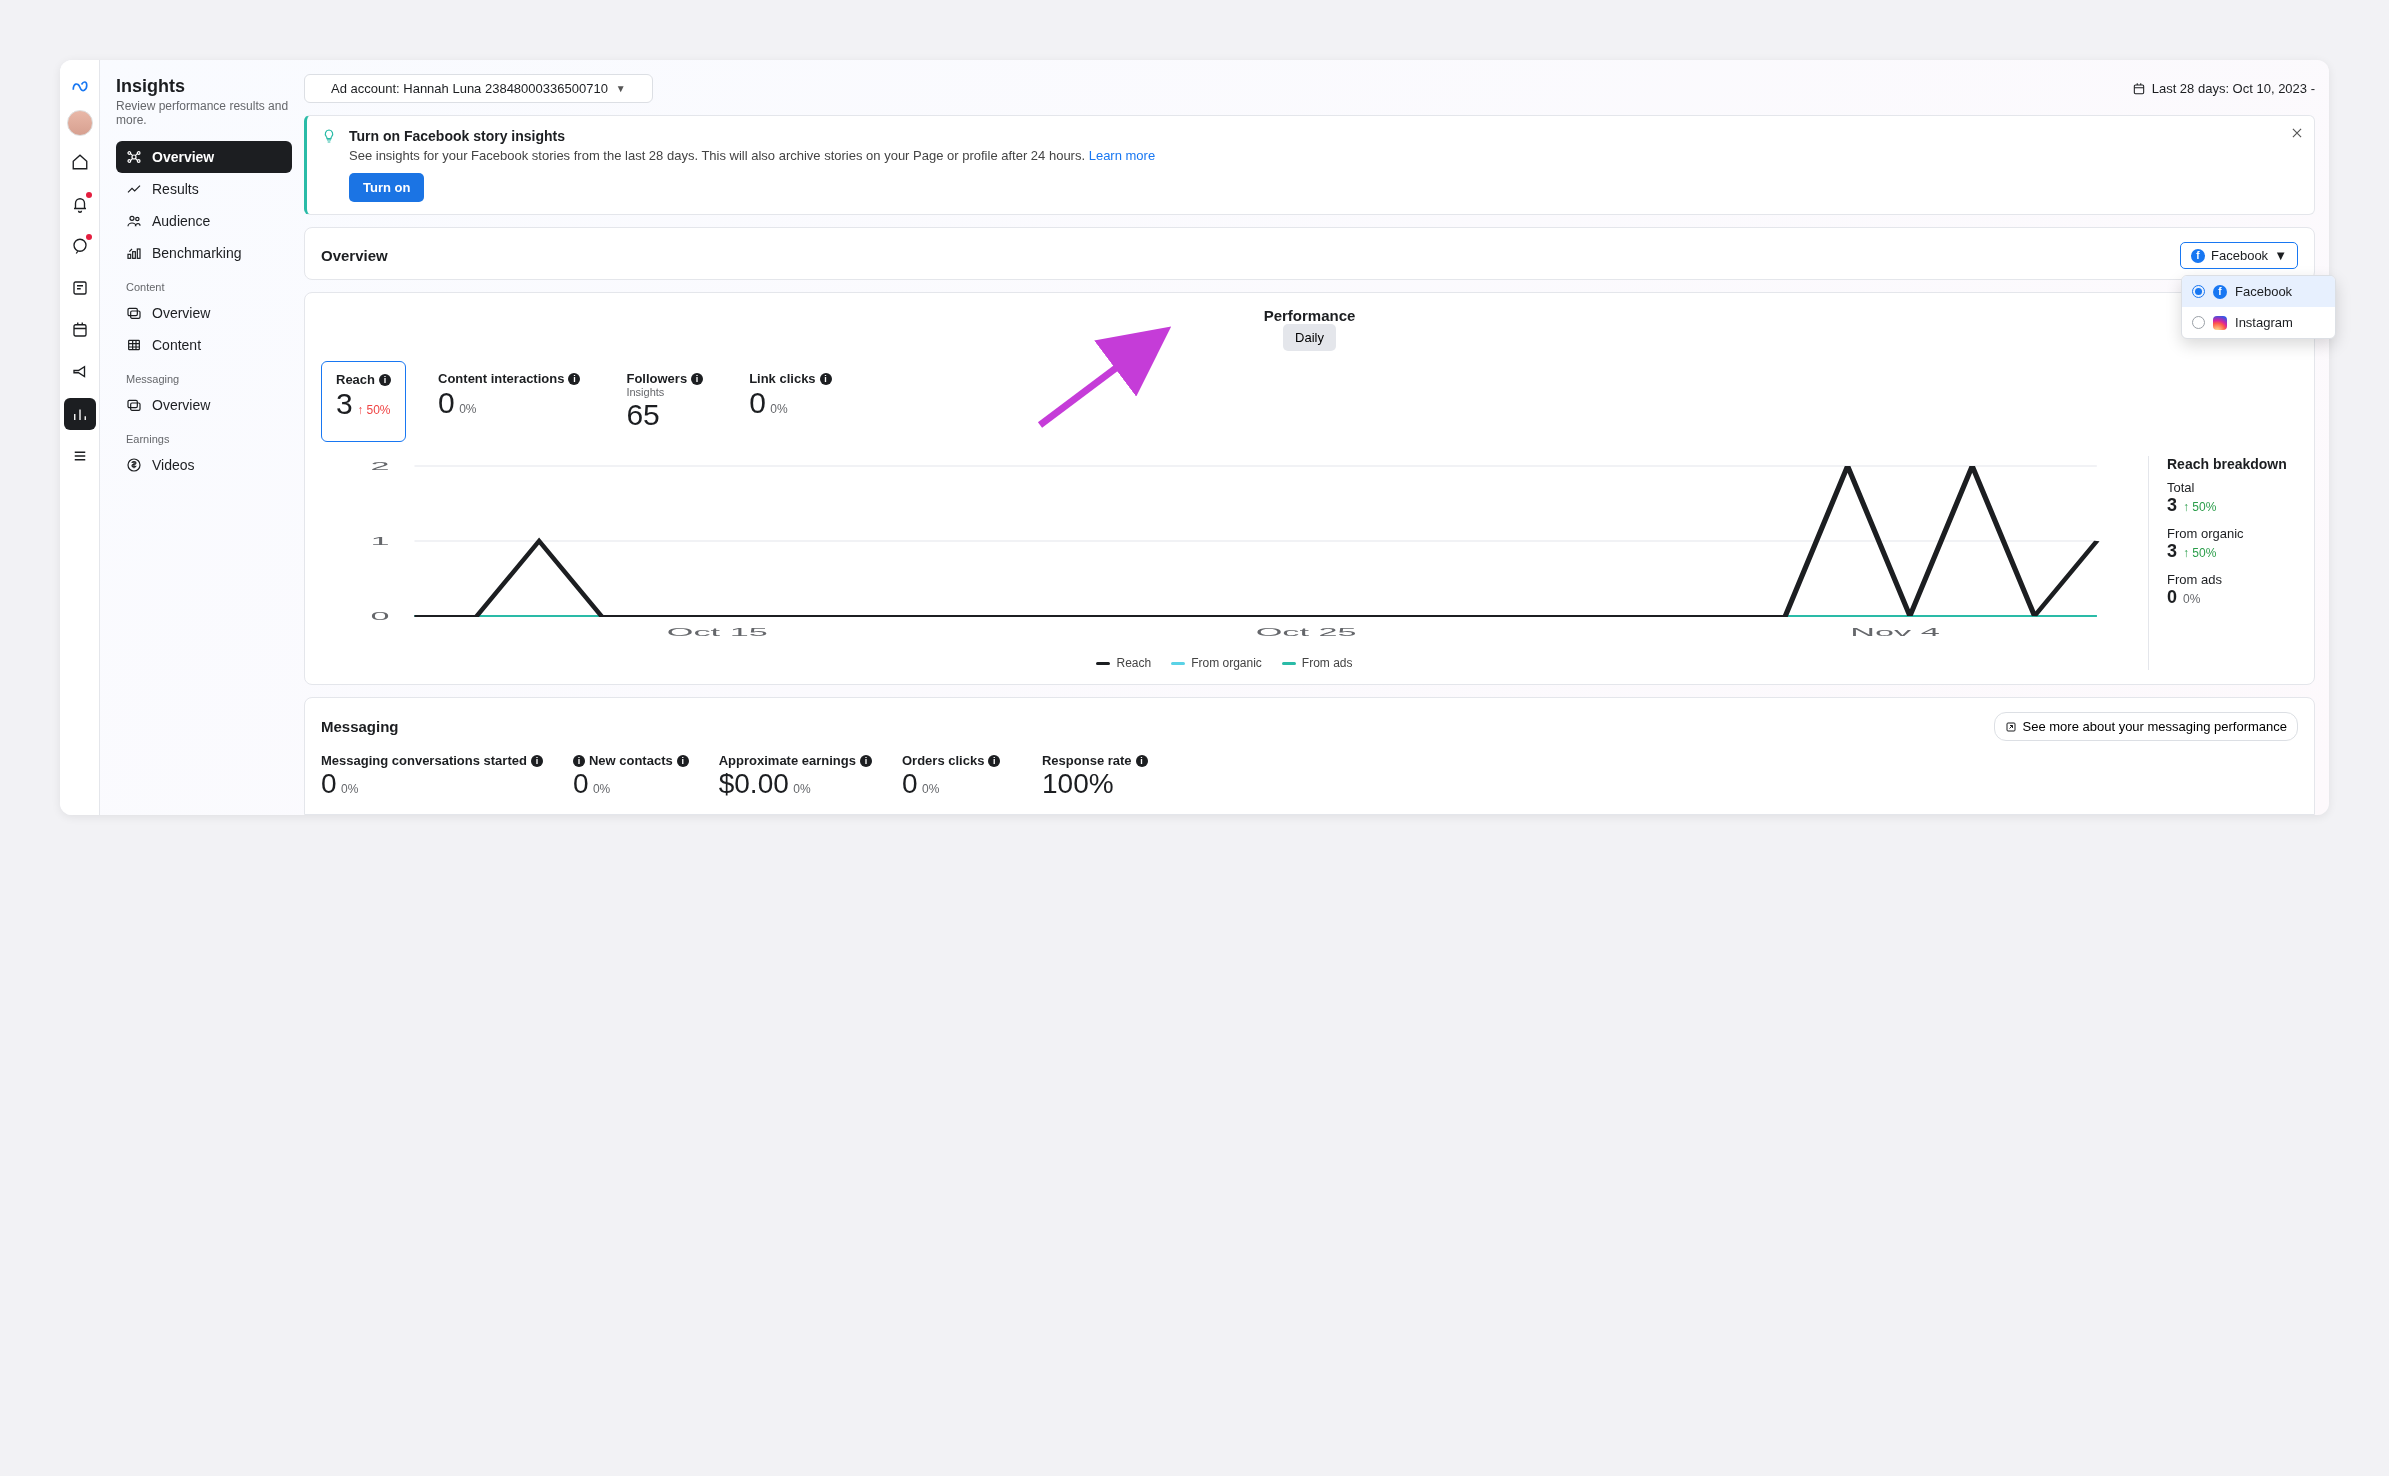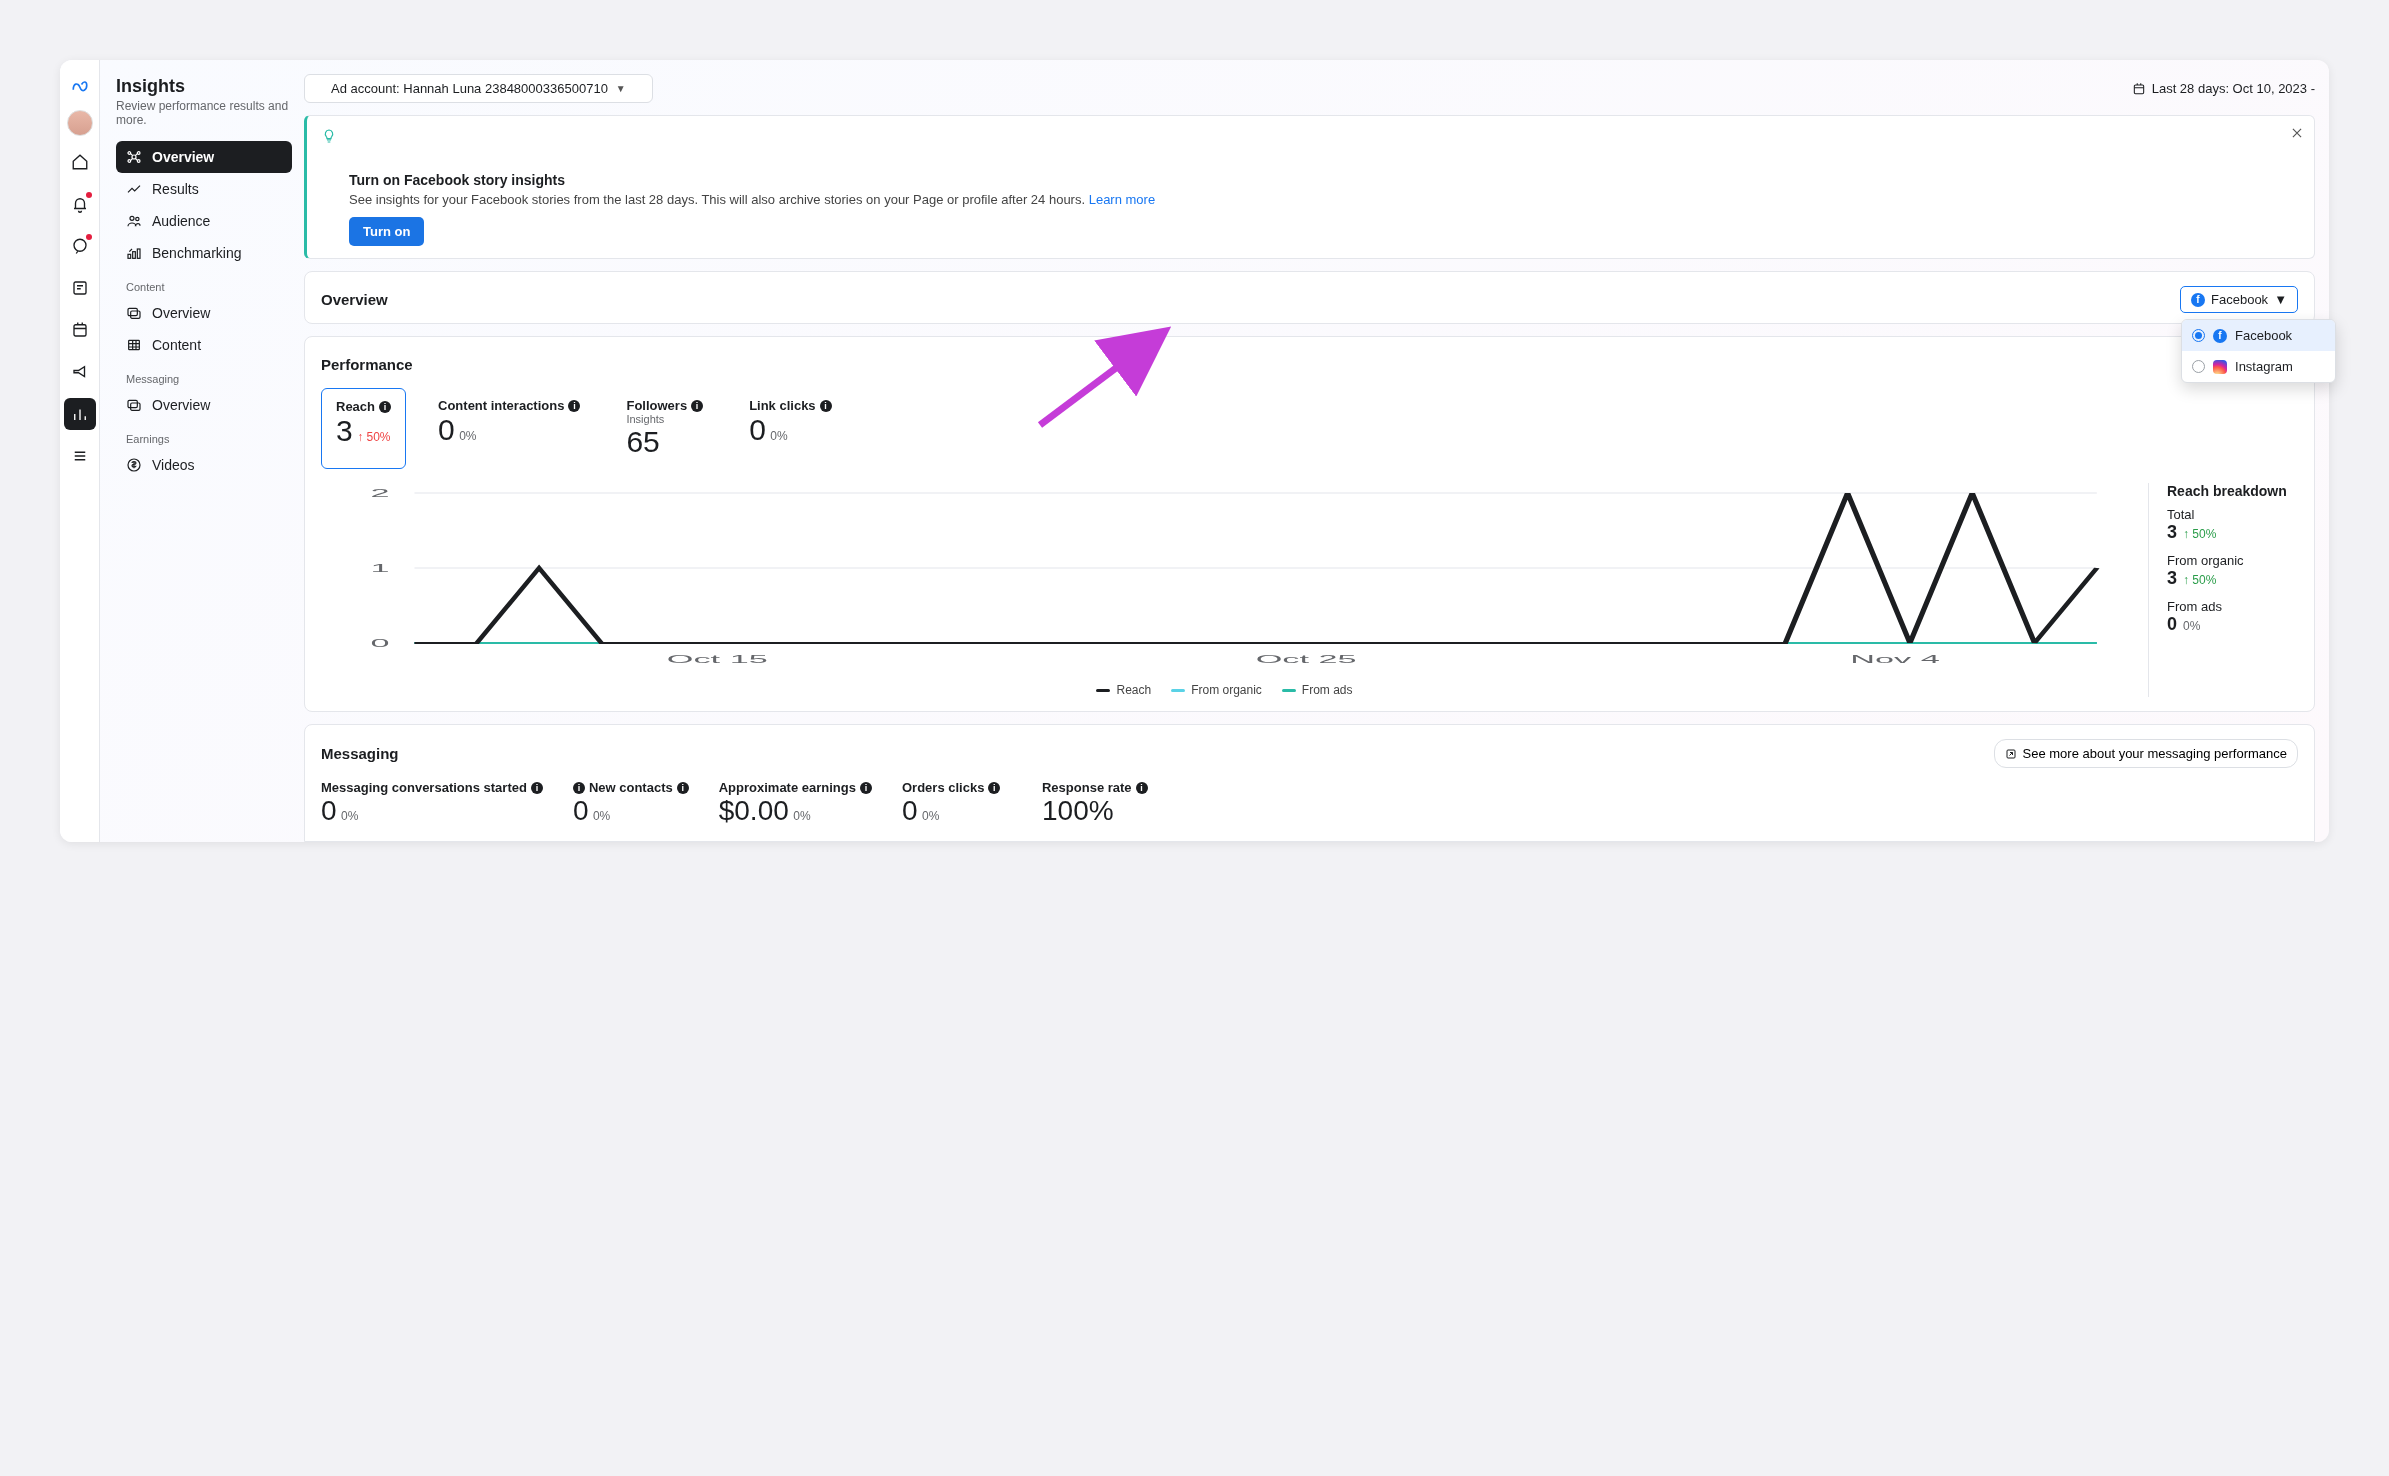--- a/index.html
+++ b/index.html
@@ -21,38 +21,38 @@
 .nav-item svg { width: 16px; height: 16px; fill: none; stroke: currentColor; stroke-width: 1.8; }
 .nav-item.active svg { stroke: #fff; }
 .nav-sect { font-size: 11px; color: #65676b; padding: 12px 10px 4px; }
 .main { flex: 1; padding: 14px 14px 0 4px; display: flex; flex-direction: column; gap: 12px; min-width: 0; }
 .topbar { display: flex; align-items: center; justify-content: space-between; gap: 10px; }
 .pill { background: #fff; border: 1px solid #dcdfe4; border-radius: 6px; padding: 6px 26px; font-size: 13px; display: inline-flex; align-items: center; gap: 8px; cursor: pointer; }
 .pill .caret { font-size: 10px; color: #555; }
 .daterange { font-size: 13px; display: inline-flex; align-items: center; gap: 6px; cursor: pointer; }
 .banner { background: #fff; border: 1px solid #e4e6eb; border-left: 3px solid #2abba7; border-radius: 6px; padding: 12px 14px; display: flex; gap: 12px; align-items: flex-start; position: relative; }
 .banner .bulb { color: #2abba7; }
-.banner h3 { font-size: 14px; font-weight: 700; margin-top: 44px; }
+.banner h3 { font-size: 14px; font-weight: 700; }
 .banner p { font-size: 13px; color: #444; margin-top: 4px; }
 .banner a { color: #1877f2; text-decoration: none; }
 .banner .close { position: absolute; right: 10px; top: 10px; cursor: pointer; color: #555; }
 .btn-primary { background: #1b74e4; color: #fff; border: none; border-radius: 5px; padding: 7px 14px; font-size: 13px; font-weight: 600; margin-top: 10px; cursor: pointer; }
 .card { background: #fff; border: 1px solid #e4e6eb; border-radius: 8px; padding: 14px 16px; }
 .ov-head { display: flex; align-items: center; justify-content: space-between; }
 .ov-head h2 { font-size: 15px; font-weight: 700; }
 .fb-sel { border: 1px solid #1877f2; border-radius: 5px; padding: 5px 10px; display: inline-flex; align-items: center; gap: 6px; font-size: 13px; color: #1c1e21; cursor: pointer; position: relative; }
 .fb-sel .fbdot { width: 14px; height: 14px; border-radius: 50%; background: #1877f2; color: #fff; font-size: 10px; font-weight: 700; display: inline-flex; align-items: center; justify-content: center; }
 .dropdown { position: absolute; top: 32px; left: 0; width: 155px; background: #fff; border: 1px solid #dcdfe4; border-radius: 6px; box-shadow: 0 6px 16px rgba(0,0,0,.15); z-index: 50; overflow: hidden; }
 .dd-item { display: flex; align-items: center; gap: 8px; padding: 8px 10px; font-size: 13px; cursor: pointer; }
 .dd-item.sel { background: #e7f0fe; }
 .radio { width: 13px; height: 13px; border: 1.5px solid #9aa0a6; border-radius: 50%; display: inline-flex; align-items: center; justify-content: center; }
 .radio.on::after { content: ""; width: 7px; height: 7px; background: #1877f2; border-radius: 50%; }
 .radio.on { border-color: #1877f2; }
 .igdot { width: 14px; height: 14px; border-radius: 4px; background: radial-gradient(circle at 30% 110%, #fdf497 0%, #fd5949 45%, #d6249f 60%, #285aeb 90%); display: inline-block; }
-.perf-head { display: flex; align-items: center; justify-content: space-between; margin-bottom: 10px; }
+.perf-head { display: flex; align-items: center; justify-content: space-between; margin-bottom: 10px; flex-direction: column; }
 .perf-head h3 { font-size: 15px; font-weight: 700; }
 .toggle-btn { background: #e4e6eb; border: none; padding: 6px 12px; font-size: 13px; border-radius: 5px; cursor: pointer; }
 .stats { display: flex; gap: 18px; flex-wrap: wrap; margin-bottom: 14px; }
 .stat { padding: 10px 14px; border-radius: 6px; min-width: 80px; }
 .stat.sel { border: 1.5px solid #1877f2; }
 .stat .label { font-size: 13px; font-weight: 600; display: flex; align-items: center; gap: 4px; }
 .stat .sublabel { font-size: 11px; color: #65676b; }
 .stat .val { font-size: 30px; font-weight: 400; margin-top: 2px; }
 .stat .delta { font-size: 12px; color: #65676b; }
 .delta.up { color: #ef4444; }

